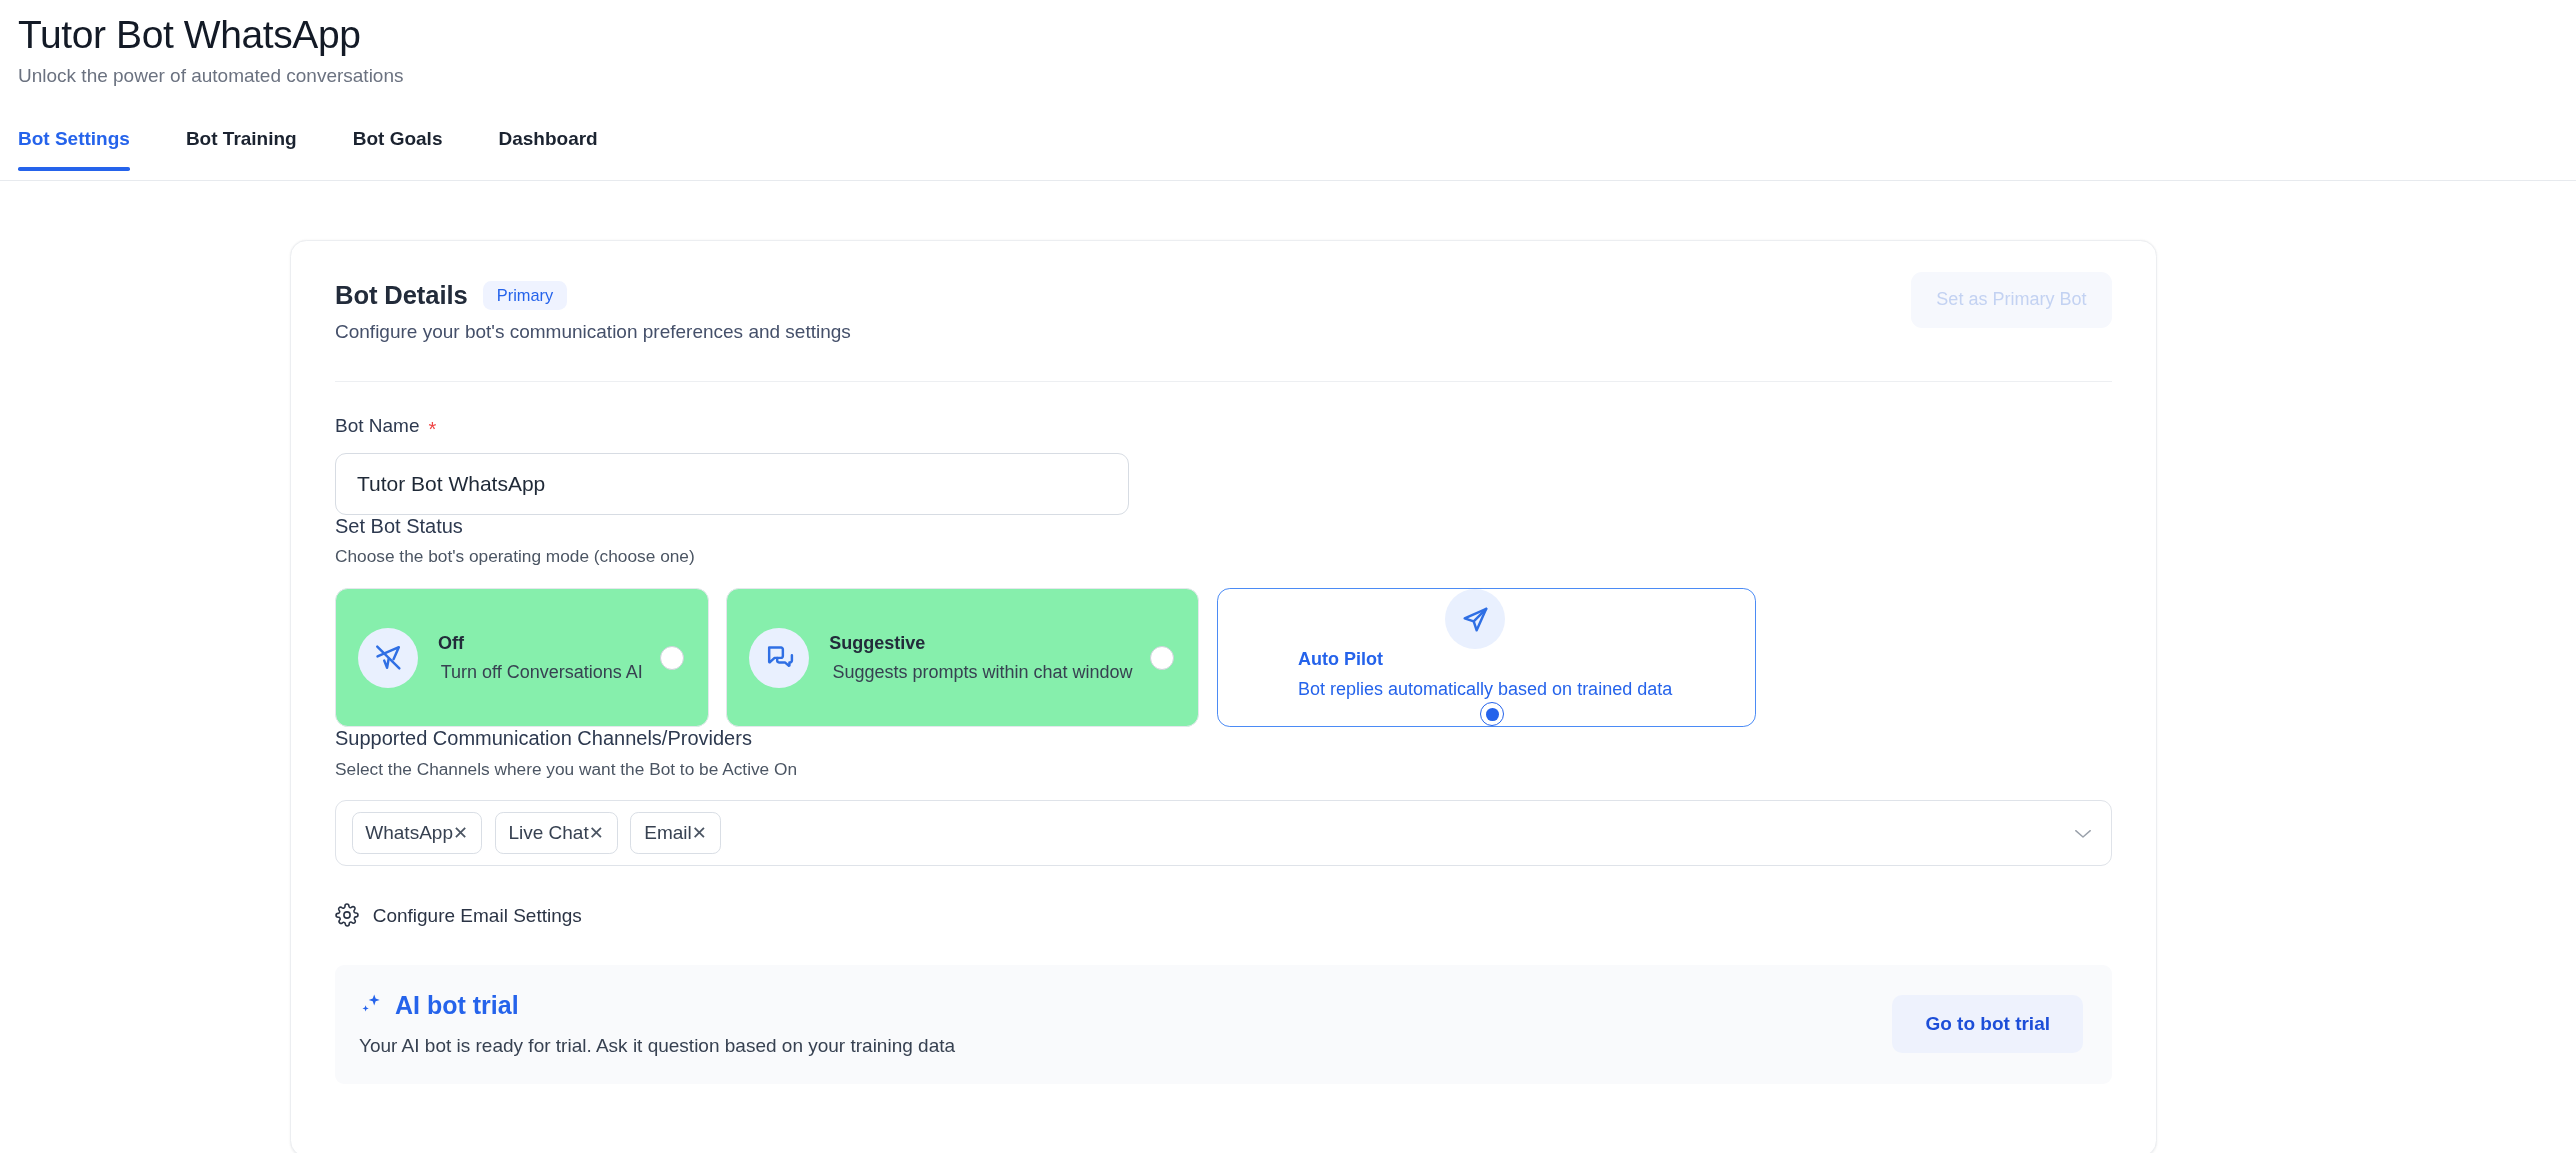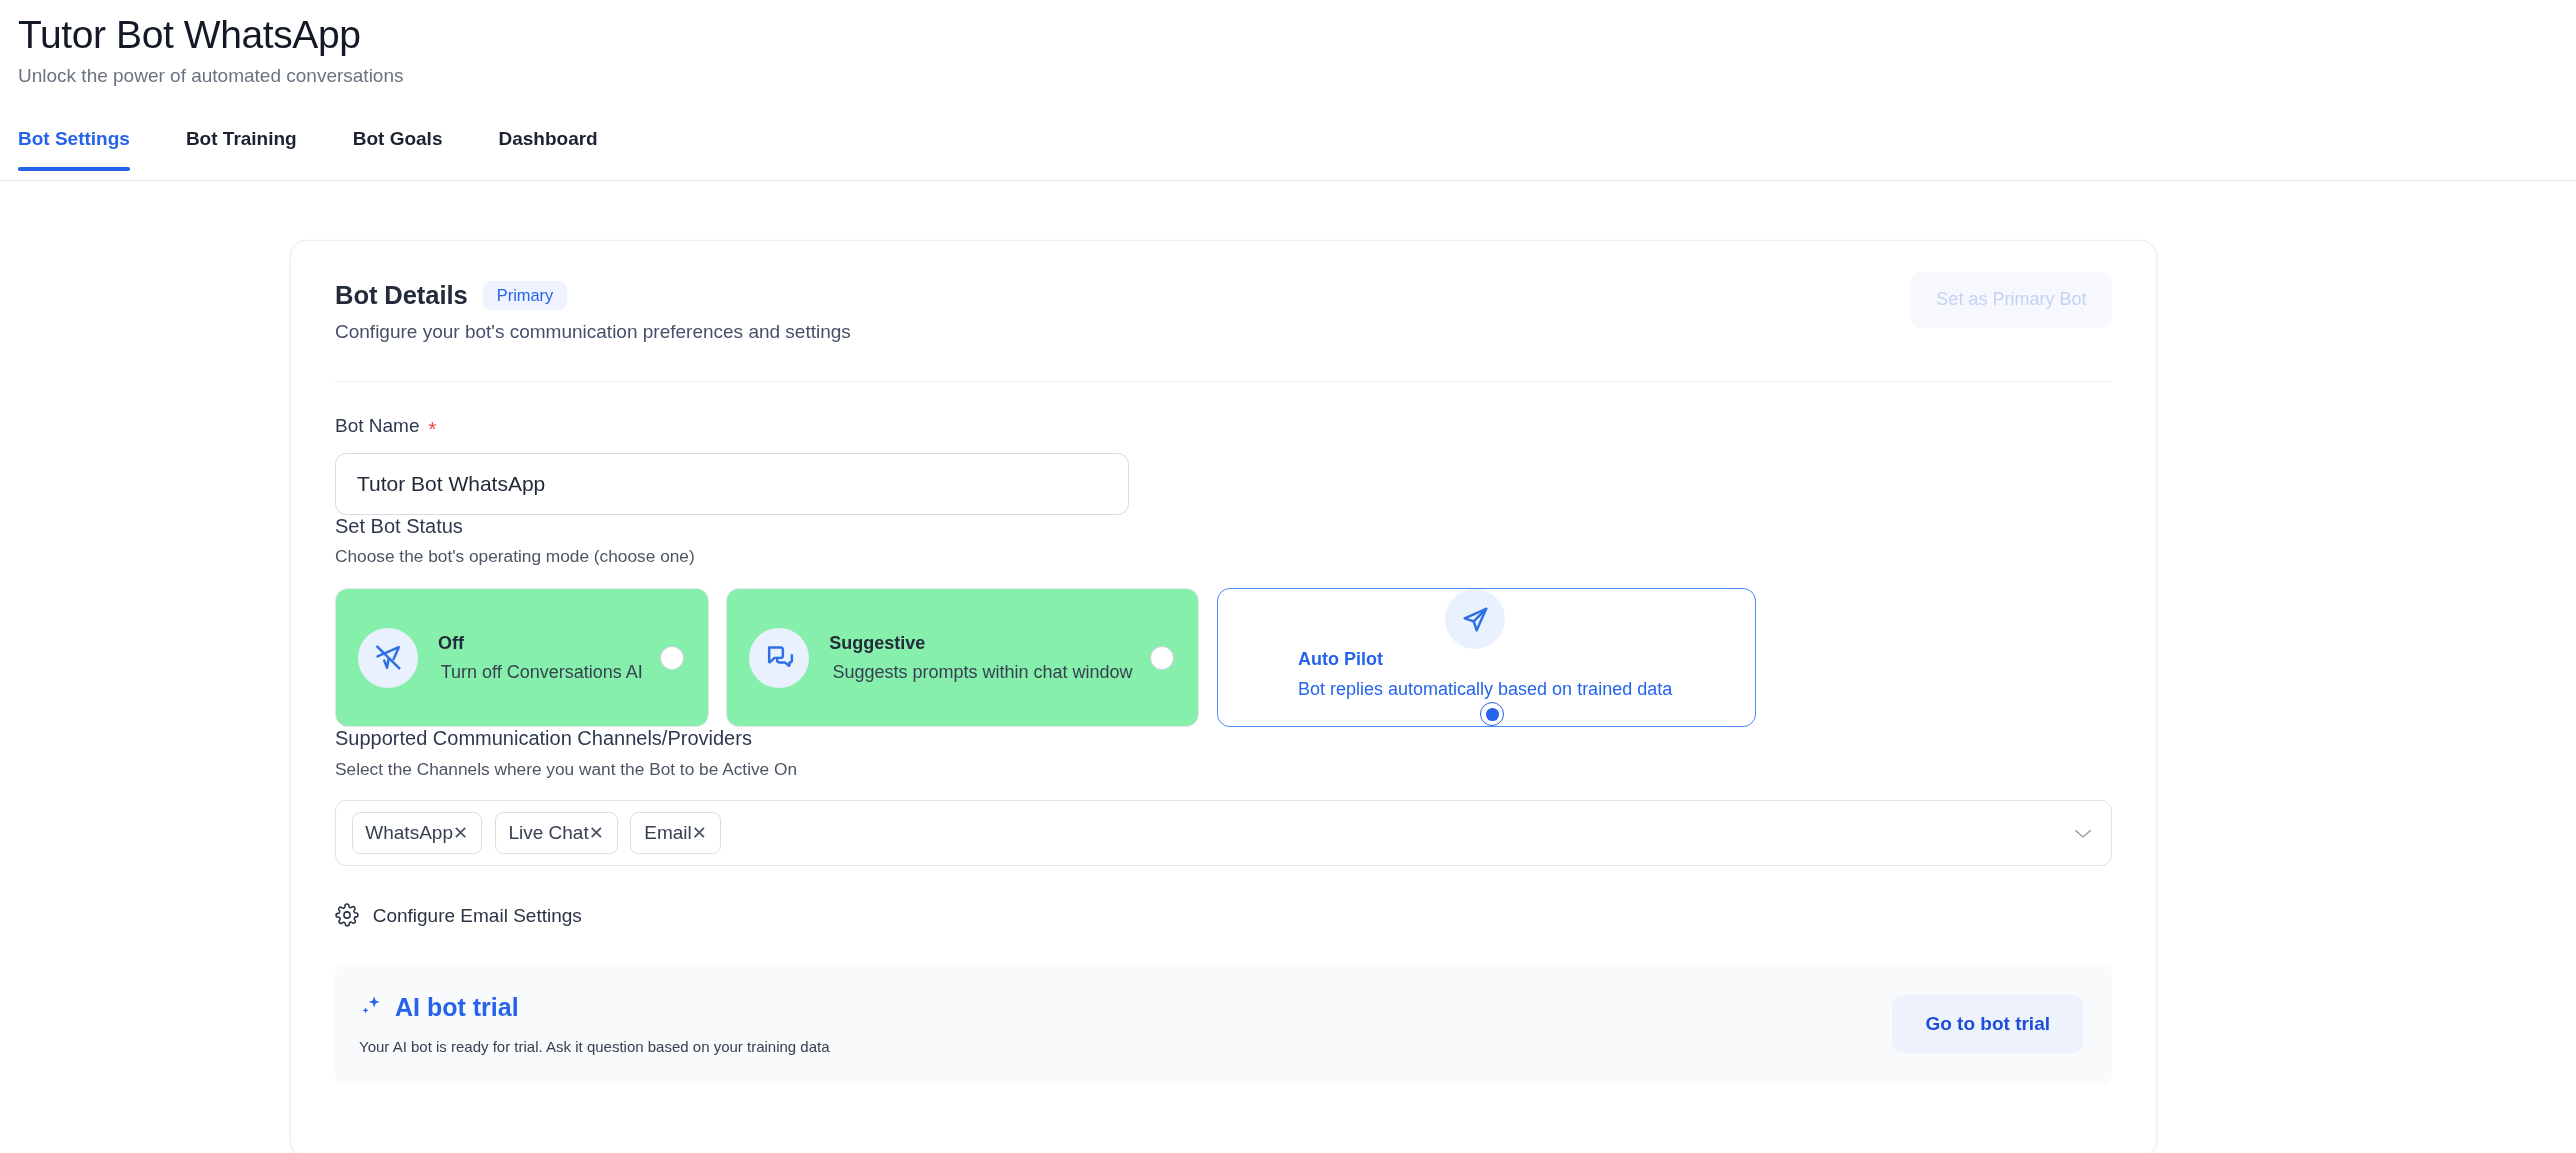--- a/index.html
+++ b/index.html
@@ -300,21 +300,21 @@
   }
   .trial-left { flex: 1 1 auto; }
   .trial-title-row { display: flex; align-items: center; gap: 12px; }
   .trial-title {
     font-size: 25px;
     font-weight: 700;
     color: #2563eb;
   }
   .trial-desc {
     margin-top: 15.5px;
-    font-size: 15px;
+    font-size: 19px;
     color: #374151;
     font-weight: 400;
   }
   .btn-trial {
     background: #eef2fd;
     color: #1d4ed8;
     border: none;
     border-radius: 10px;
     font-size: 19px;
     font-weight: 700;

